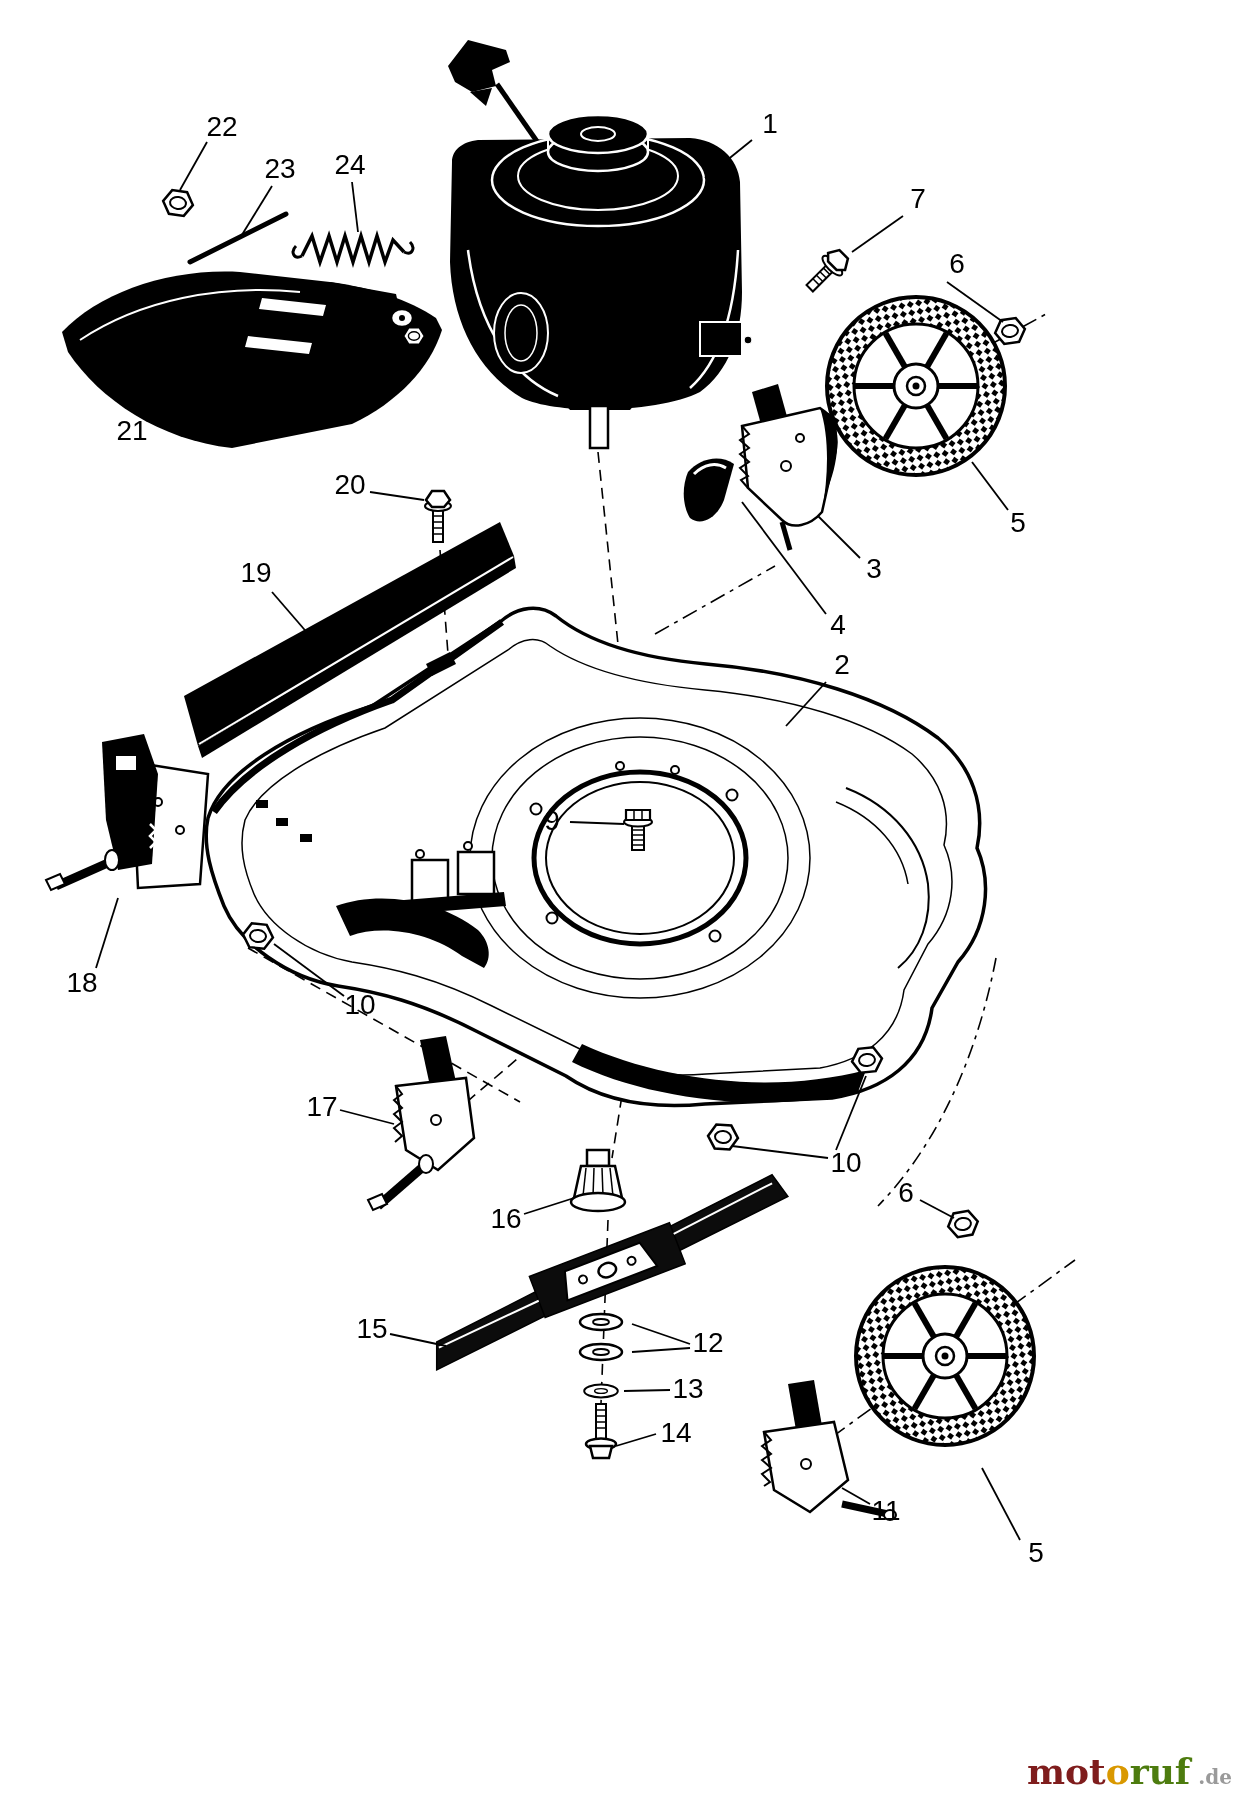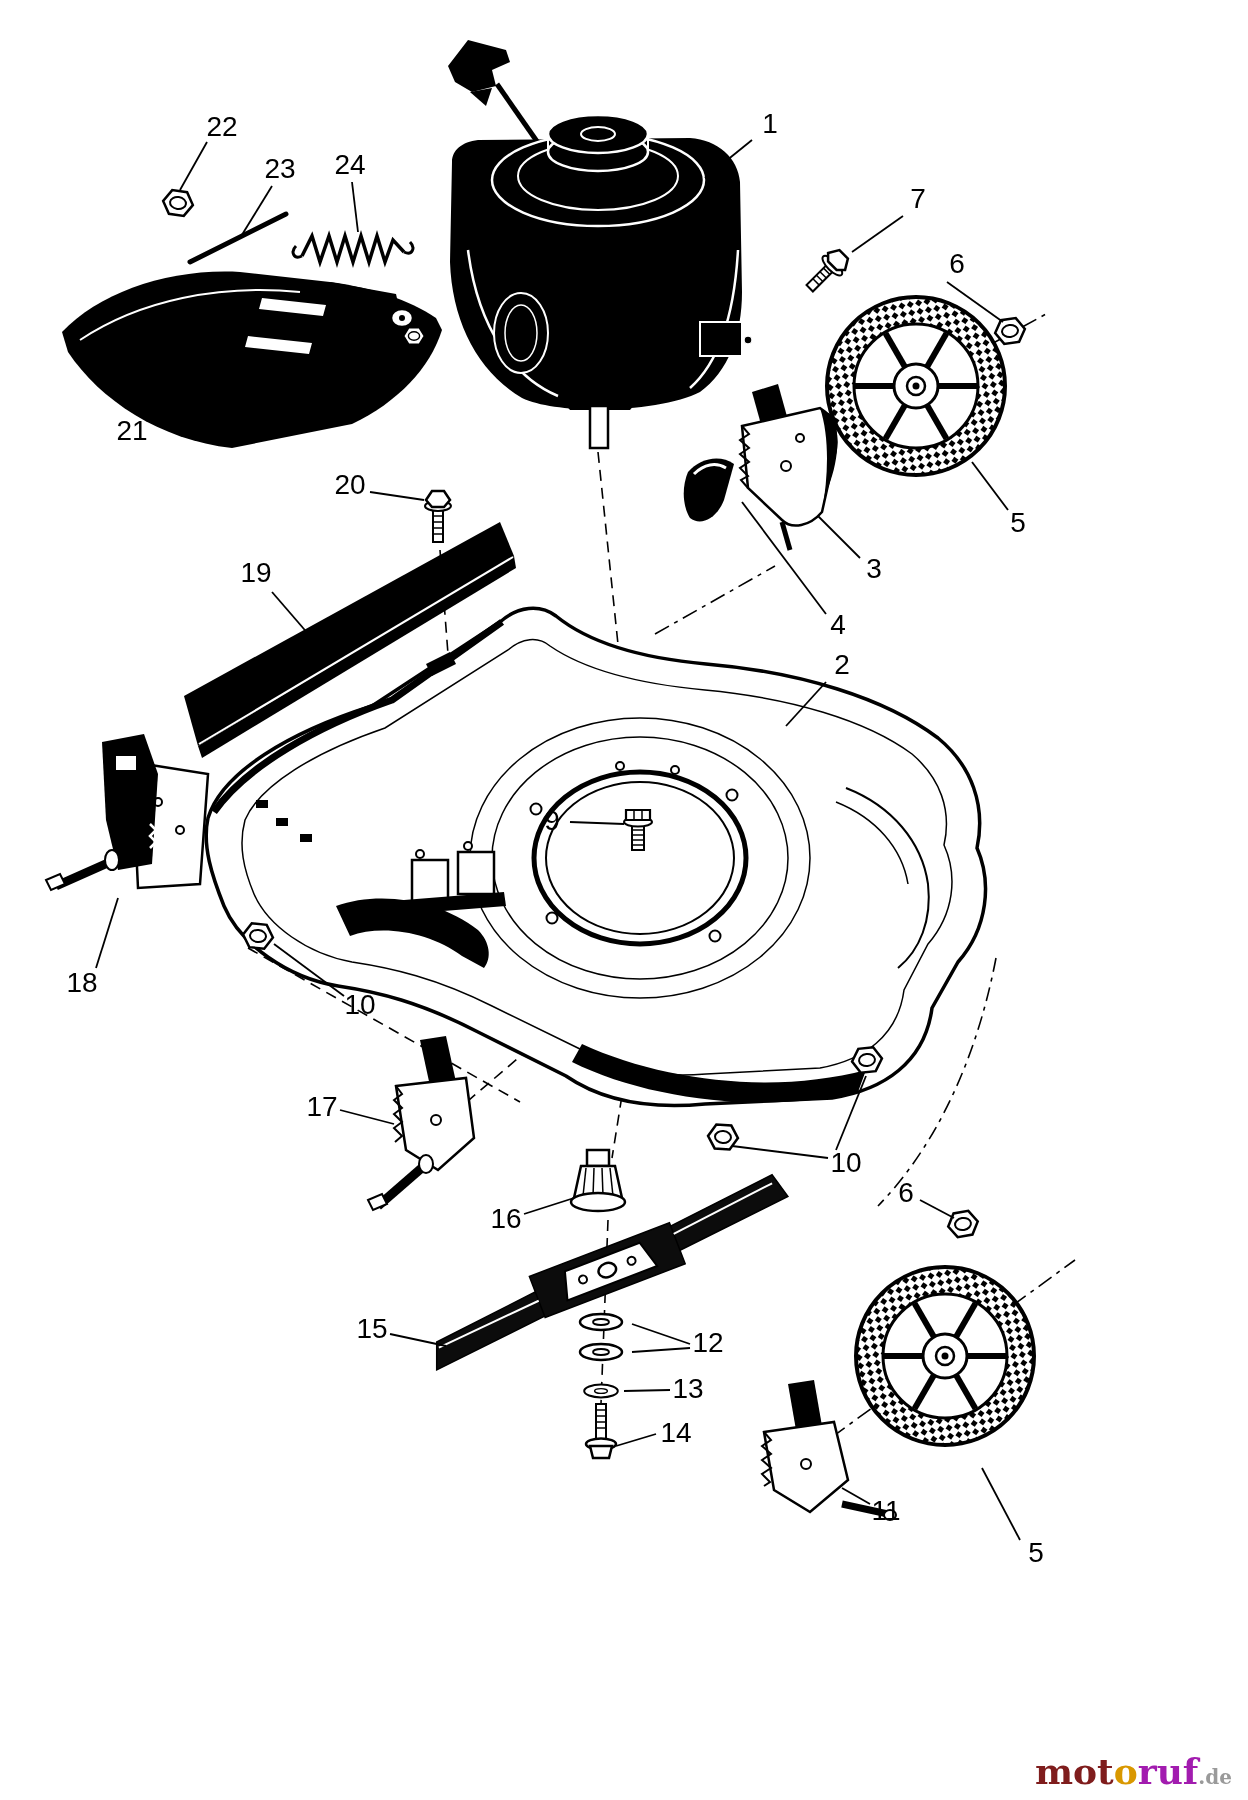--- a/index.html
+++ b/index.html
@@ -20,22 +20,22 @@
     position:absolute;
     right:16px;bottom:8px;
     font-family:"DejaVu Serif", serif;
     font-weight:bold;
     font-size:36px;
     letter-spacing:0px;
     user-select:none;
   }
   .wm-seg1{color:#7f1d1d;}
   .wm-seg2{color:#d99800;}
-  .wm-seg3{color:#a21caf;text-align:right;}
-  .wm-seg4{color:#9a9a9a;font-size:20px;}
+  .wm-seg3{color:#4d7c0f;text-align:right;}
+  .wm-seg4{color:#9a9a9a;font-size:20px;margin-left:8px;}
 </style>
 </head>
 <body>
 
 <div class="canvas">
 
 <svg width="1248" height="1800" viewBox="0 0 1248 1800" xmlns="http://www.w3.org/2000/svg">
 
   <defs>
     <pattern id="tread" width="12" height="12" patternUnits="userSpaceOnUse" patternTransform="rotate(35)">

